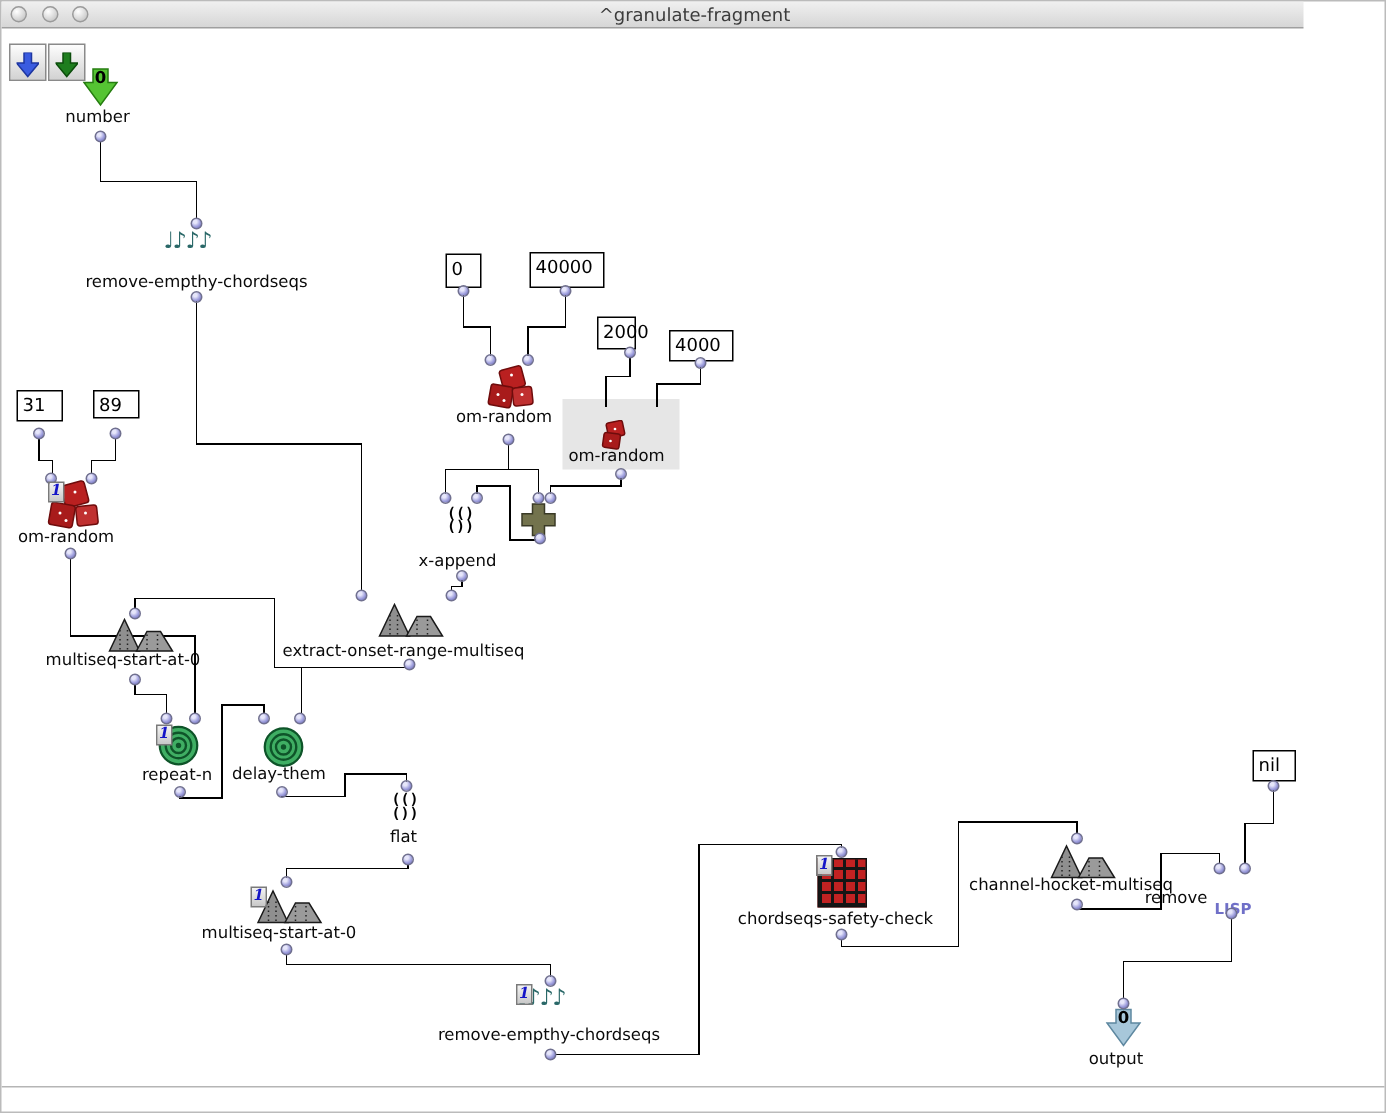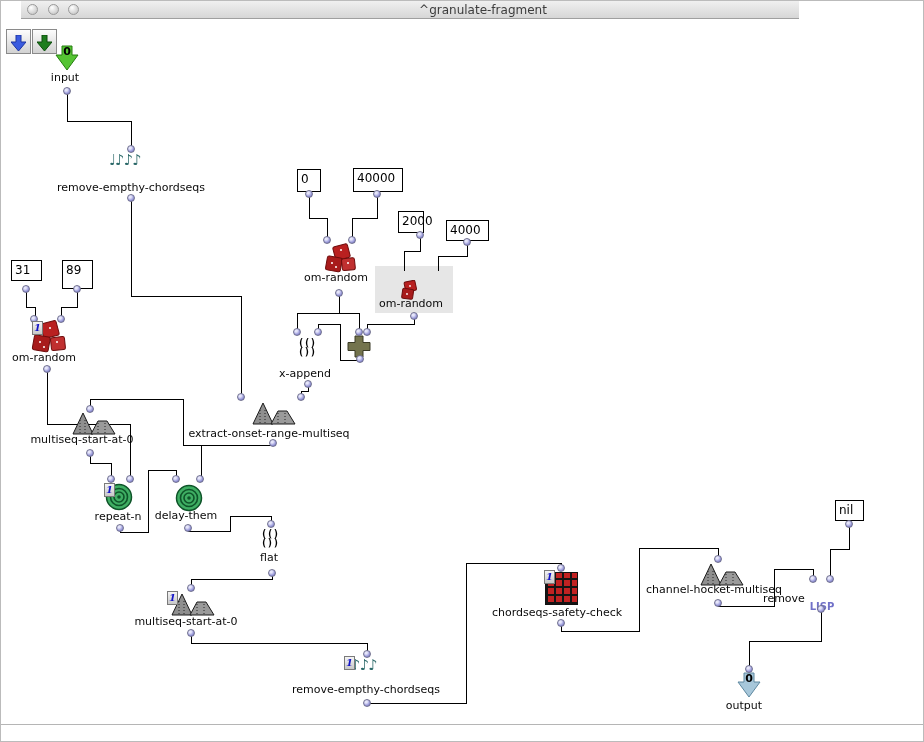--- a/index.html
+++ b/index.html
@@ -1,20 +1,20 @@
 <!DOCTYPE html>
 <html><head>
 <meta charset="utf-8">
 <style>
   html,body{margin:0;padding:0;background:#fff;}
   #window{position:relative;width:924px;height:742px;background:#fff;overflow:hidden;
           font-family:"DejaVu Sans",sans-serif;border:1px solid #bbb;box-sizing:border-box;}
   
-  #titlebar{position:absolute;left:0;top:0;width:778px;height:17px;
-            background:linear-gradient(#f0f0f0,#d6d6d6);border-bottom:1px solid #9f9f9f;margin-left:20px;}
+  #titlebar{position:absolute;left:0;top:0;width:868px;height:17px;
+            background:linear-gradient(#f0f0f0,#d6d6d6);border-bottom:1px solid #9f9f9f;}
   .tl-circle{position:absolute;top:3px;width:11px;height:11px;border-radius:50%;
              background:radial-gradient(circle at 35% 30%,#ffffff,#d6d6d6 60%,#b9b9b9);
              border:1px solid #9a9a9a;box-sizing:border-box;}
   #win-title{position:absolute;left:0;top:2px;width:924px;text-align:center;
              font-size:12px;color:#3c3c3c;}
   
   .tb-btn{position:absolute;width:25px;height:25px;background:linear-gradient(#fdfdfd,#d2d2d2);
           border:1px solid #8a8a8a;box-sizing:border-box;padding:0;}
   .tb-btn svg{display:block;margin:3px auto 0;}
   
@@ -100,31 +100,31 @@
       <polyline points="848,524 848,548 829,548 829,577" fill="none" stroke="#000" stroke-width="1" shape-rendering="crispEdges"></polyline>
       <polyline points="820,609 820,640 748,640 748,666" fill="none" stroke="#000" stroke-width="1" shape-rendering="crispEdges"></polyline>
     </svg>
 
   <div class="icon iconz" style="left:54px;top:44px">
     <svg width="24" height="27">
       <polygon points="7,1 17,1 17,10 23,10 12,25 1,10 7,10" fill="#55c433" stroke="#267d10"></polygon>
     </svg>
   </div>
   <div class="arrow-badge" style="left:59px;top:44px">0</div>
-  <div class="nlabel" style="left:64px;top:71px">input</div>
+  <div class="nlabel" style="left:64px;top:71px">number</div>
 
   <div class="icon iconz notes" style="left:108px;top:152px">♩♪♪♪</div>
   <div class="nlabel" style="left:130px;top:181px">remove-empthy-chordseqs</div>
 
   <div class="numbox" style="left:296px;top:168px;width:24px;height:23px">0</div>
   <div class="numbox" style="left:352px;top:167px;width:50px;height:24px">40000</div>
   <div class="numbox" style="left:397px;top:210px;width:26px;height:22px">2000</div>
   <div class="numbox" style="left:445px;top:219px;width:43px;height:21px">4000</div>
   <div class="numbox" style="left:10px;top:259px;width:31px;height:21px">31</div>
-  <div class="numbox" style="left:61px;top:259px;width:31px;height:29px">89</div>
+  <div class="numbox" style="left:61px;top:259px;width:31px;height:19px">89</div>
   <div class="numbox" style="left:834px;top:499px;width:29px;height:21px">nil</div>
 
   <div class="icon iconz" style="left:321px;top:241px">
     <svg width="36" height="32">
       <g transform="rotate(-15 20 10)">
           <rect x="12" y="3" width="15" height="14" rx="2" fill="#b92020" stroke="#6e0c0c"></rect>
         </g>
       <g transform="rotate(10 12 24)">
           <rect x="4" y="15" width="15" height="14" rx="2" fill="#a81b1b" stroke="#6e0c0c"></rect>
         </g>

